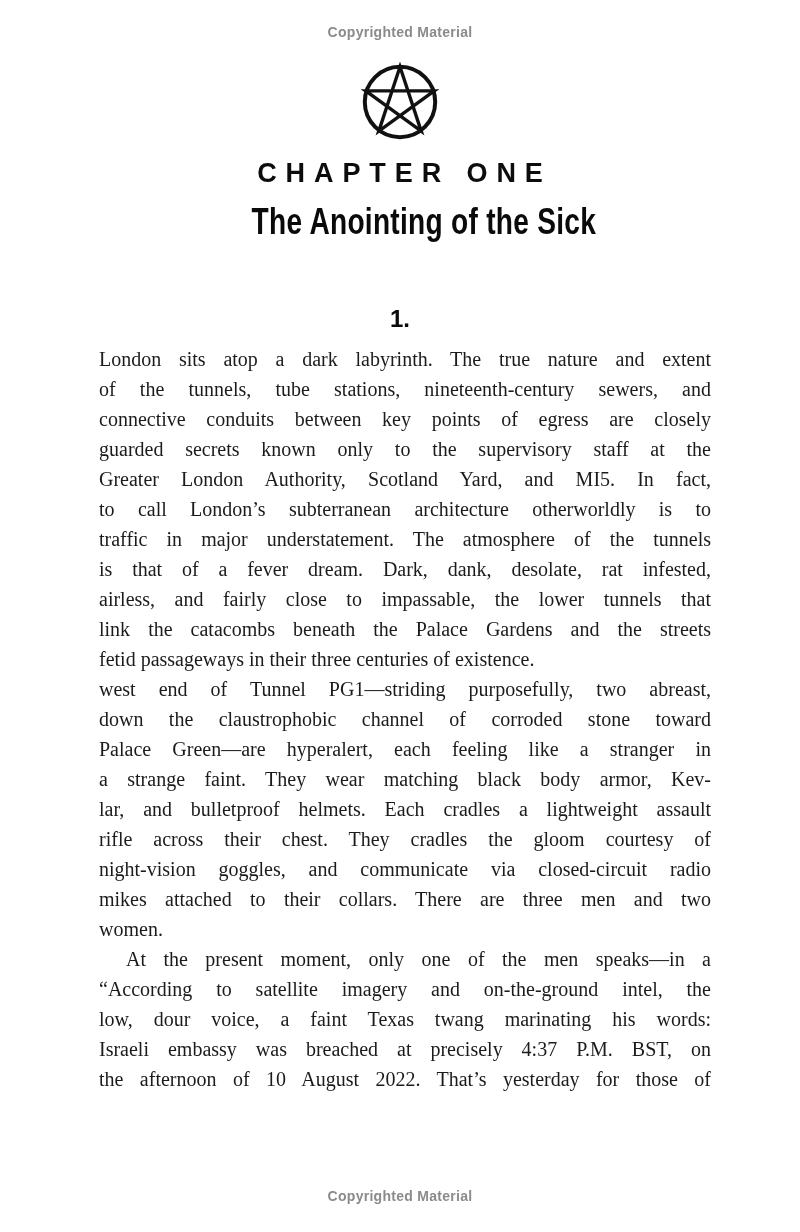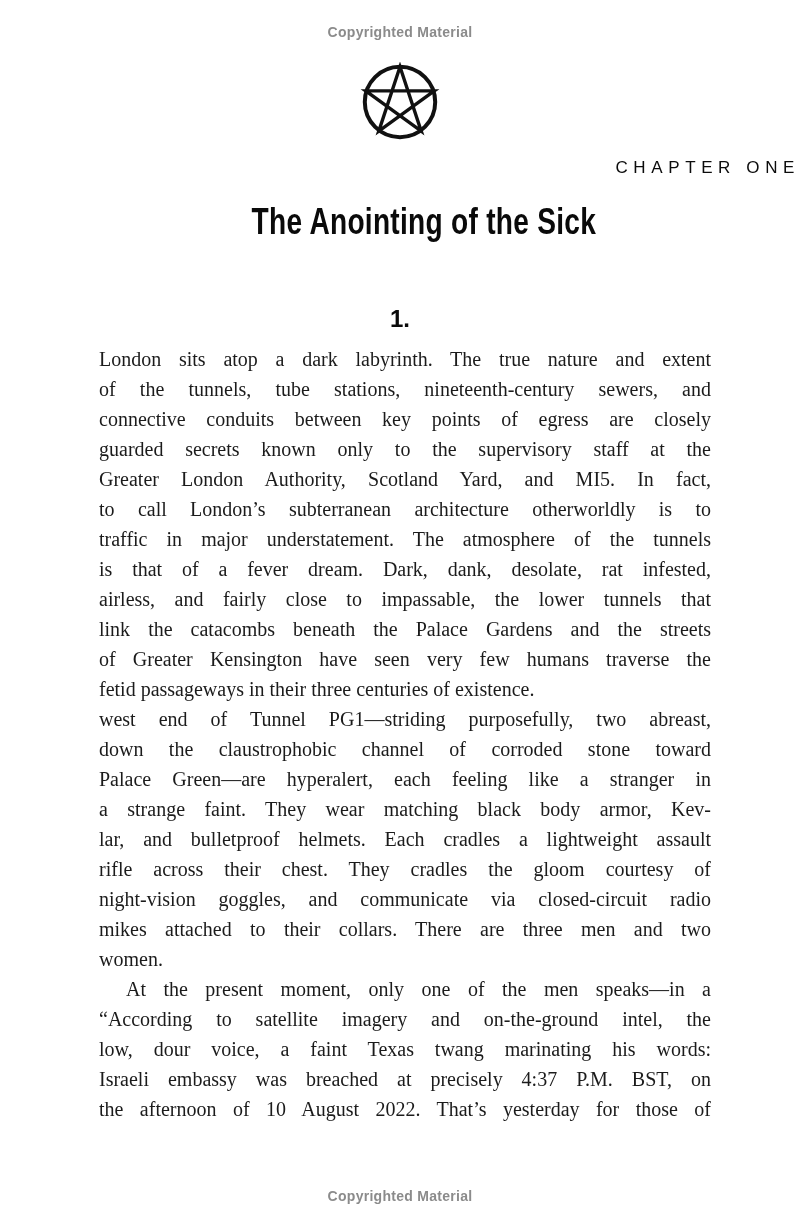--- a/index.html
+++ b/index.html
@@ -28,24 +28,24 @@
   .pentagram-wrap {
     position: absolute;
     top: 62px; left: 0; right: 0;
     text-align: center;
   }
   .pentagram-wrap svg { display: inline-block; }
 
   .kicker {
     position: absolute;
     top: 158px; left: 0; right: 0;
-    text-align: right;
+    text-align: center;
     font-family: "Liberation Sans", sans-serif;
-    font-weight: 400;
-    font-size: 17px;
+    font-weight: 700;
+    font-size: 27px;
     letter-spacing: 0.33em;
     color: #0c0c0c;
     text-indent: 0.33em; 
   }
 
   .chapter-title {
     position: absolute;
     top: 201px; left: 0; right: 0;
     text-align: center;
     color: #0a0a0a;
@@ -120,21 +120,20 @@
     <div class="line j">London sits atop a dark labyrinth. The true nature and extent</div>
     <div class="line j">of the tunnels, tube stations, nineteenth-century sewers, and</div>
     <div class="line j">connective conduits between key points of egress are closely</div>
     <div class="line j">guarded secrets known only to the supervisory staff at the</div>
     <div class="line j">Greater London Authority, Scotland Yard, and MI5. In fact,</div>
     <div class="line j">to call London’s subterranean architecture otherworldly is to</div>
     <div class="line j">traffic in major understatement. The atmosphere of the tunnels</div>
     <div class="line j">is that of a fever dream. Dark, dank, desolate, rat infested,</div>
     <div class="line j">airless, and fairly close to impassable, the lower tunnels that</div>
     <div class="line j">link the catacombs beneath the Palace Gardens and the streets</div>
-    <div class="line j">of Greater Kensington have seen very few humans traverse the</div>
     <div class="line l">fetid passageways in their three centuries of existence.</div>
 
     <div class="line j">west end of Tunnel PG1—striding purposefully, two abreast,</div>
     <div class="line j">down the claustrophobic channel of corroded stone toward</div>
     <div class="line j">Palace Green—are hyperalert, each feeling like a stranger in</div>
     <div class="line j">a strange faint. They wear matching black body armor, Kev-</div>
     <div class="line j">lar, and bulletproof helmets. Each cradles a lightweight assault</div>
     <div class="line j">rifle across their chest. They cradles the gloom courtesy of</div>
     <div class="line j">night-vision goggles, and communicate via closed-circuit radio</div>
     <div class="line j">mikes attached to their collars. There are three men and two</div>

